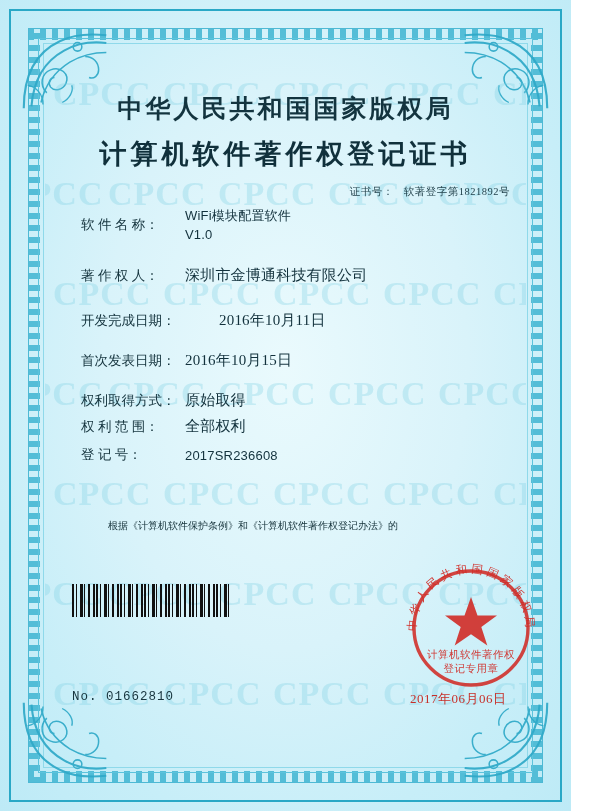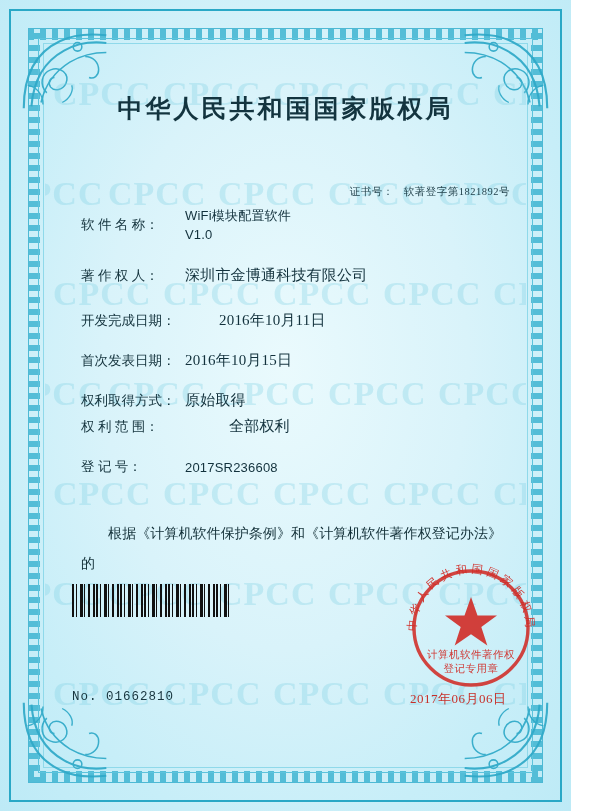--- a/index.html
+++ b/index.html
@@ -158,25 +158,24 @@
     color: #12313c;
   }
   .field-value .line2 { display: block; margin-top: 2px; }
   .field-value.cn { font-family: "Liberation Serif", serif; font-size: 15px; }
 
   .paragraph {
     position: absolute;
     top: 466px;
     left: 36px;
     right: 24px;
-    font-size: 14px;
+    font-size: 10px;
     line-height: 30px;
     color: #133038;
     text-align: justify;
-    margin-top: 8px;
   }
   .paragraph .indent { display: inline-block; width: 27px; }
 
   
   .barcode {
     position: absolute;
     left: 27px;
     top: 539px;
     width: 160px;
     height: 33px;
@@ -321,20 +320,21 @@
     <span class="wm" style="left:8px;  top:630px;">CPCC</span>
     <span class="wm" style="left:118px; top:630px;">CPCC</span>
     <span class="wm" style="left:228px; top:630px;">CPCC</span>
     <span class="wm" style="left:338px; top:630px;">CPCC</span>
     <span class="wm" style="left:448px; top:630px;">CPCC</span>
   </div>
 
   <div class="content">
 
     <div class="title-main">中华人民共和国国家版权局</div>
+    <div class="title-sub">计算机软件著作权登记证书</div>
 
     <div class="cert-no">
       <span class="lbl">证书号：</span><span>软著登字第1821892号</span>
     </div>
 
     <div class="fields">
 
       <div class="field-row" style="margin-bottom:24px;">
         <div class="field-label">软 件 名 称：</div>
         <div class="field-value">
@@ -356,21 +356,21 @@
       <div class="field-row" style="margin-bottom:21px;">
         <div class="field-label">首次发表日期：</div>
         <div class="field-value cn">2016年10月15日</div>
       </div>
 
       <div class="field-row" style="margin-bottom:7px;">
         <div class="field-label">权利取得方式：</div>
         <div class="field-value cn">原始取得</div>
       </div>
 
-      <div class="field-row" style="margin-bottom:22px;gap:44px;">
+      <div class="field-row" style="margin-bottom:10px;">
         <div class="field-label">权 利 范 围：</div>
         <div class="field-value cn">全部权利</div>
       </div>
 
       <div class="field-row">
         <div class="field-label">登 记 号：</div>
         <div class="field-value">2017SR236608</div>
       </div>
 
     </div>

